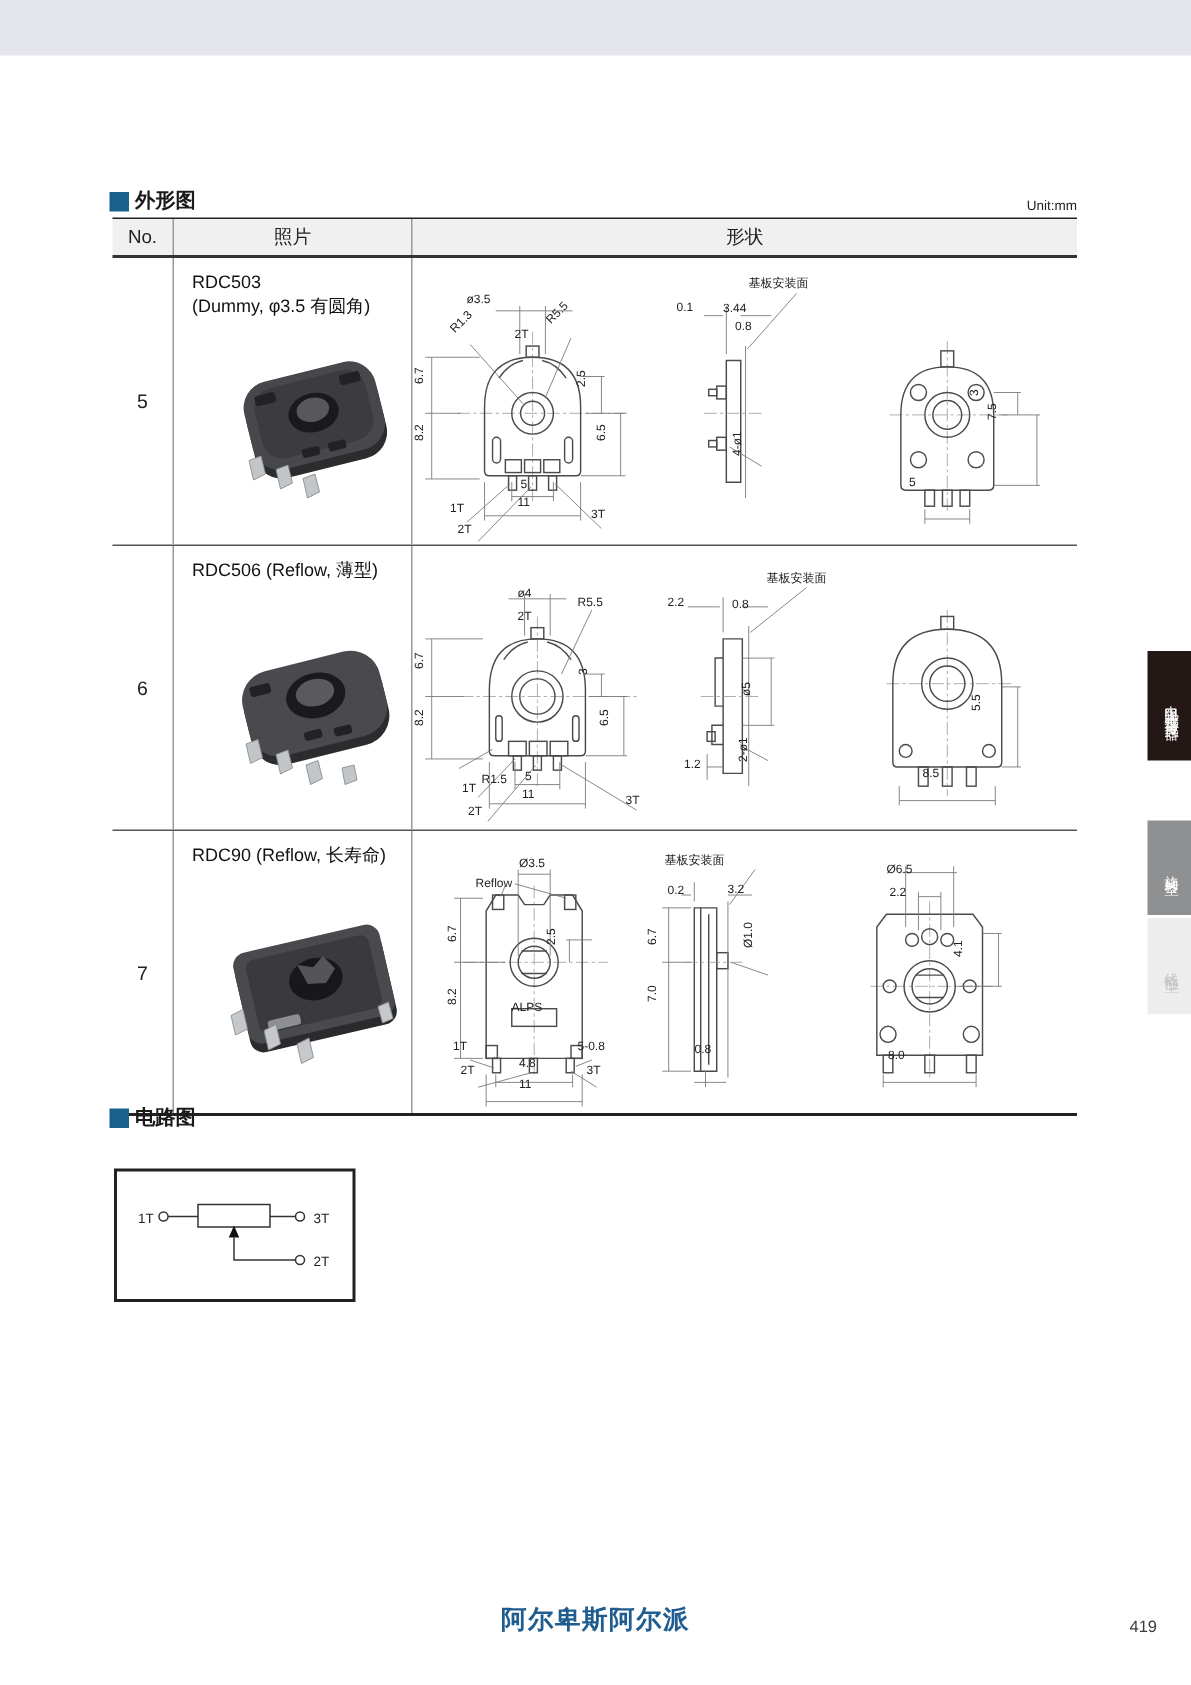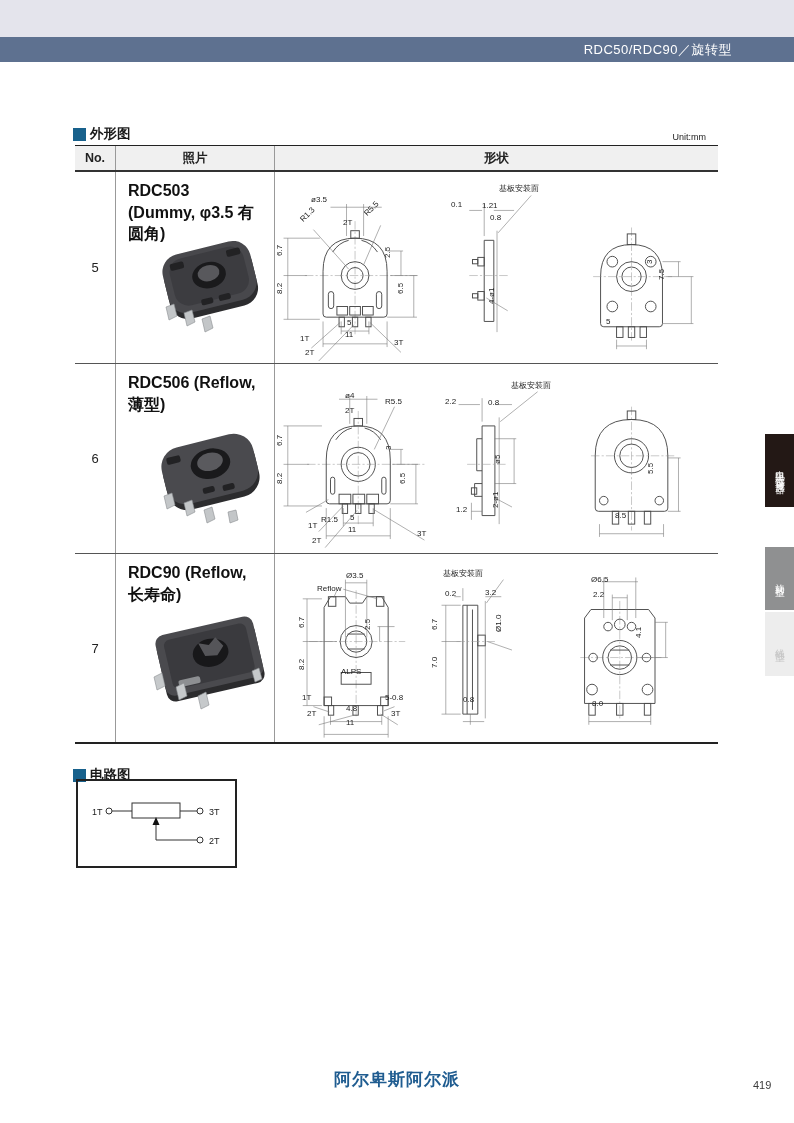--- a/index.html
+++ b/index.html
@@ -8,34 +8,34 @@
   .page { position:relative; width:794px; height:1123px; background:#fff; overflow:hidden; }
 
   .top-band { position:absolute; left:0; top:0; width:794px; height:37px; background:#e4e4ec; }
   .header-bar { position:absolute; left:0; top:37px; width:794px; height:25px; background:#5e7190;
     color:#fff; font-size:13px; line-height:25px; text-align:right; padding-right:62px; letter-spacing:.5px; }
 
   .section-head { position:absolute; display:flex; align-items:center; gap:4px; }
   .section-head .sq { width:13px; height:13px; background:#18618c; }
   .section-head .txt { font-size:13.5px; color:#1a1a1a; font-weight:600; }
   .sh-outline { left:73px; top:125px; }
-  .sh-circuit { left:73px; top:766px; }
-  .unit-label { position:absolute; top:132px; right:88px; font-size:9px; color:#222;margin-left:32px; }
+  .sh-circuit { left:73px; top:736px; }
+  .unit-label { position:absolute; top:132px; right:76px; font-size:9px; color:#222;margin-left:32px; }
 
   .table { position:absolute; left:75px; top:145px; width:643px; border-top:1px solid #222; }
   .t-header { display:flex; height:26px; background:#f0f0f0; border-bottom:2px solid #333; }
-  .t-header > div { display:flex; align-items:center; justify-content:center; font-size:12.5px; color:#222;font-weight:bold; }
+  .t-header > div { display:flex; align-items:center; justify-content:center; font-size:12.5px; color:#222; }
   .t-row { display:flex; border-bottom:1px solid #555; }
   .t-row.last { border-bottom:2px solid #222; }
   .c-no { width:40px; display:flex; align-items:center; justify-content:center; font-size:13px; color:#222; }
   .c-photo { width:160px; border-left:1px solid #999; border-right:1px solid #999; padding:8px 8px 0 12px; position:relative; }
   .c-shape { flex:1; position:relative; }
   .row-h1 { height:192px; } .row-h2 { height:190px; } .row-h3 { height:190px; }
 
-  .prod-title { font-size:16px; font-weight:bold; color:#111; line-height:1.35; }
+  .prod-title { font-size:12px; font-weight:normal; color:#111; line-height:1.35; }
   .photo-wrap { position:absolute; left:0; top:0; width:188px; height:100%;
     display:flex; align-items:center; justify-content:center; pointer-events:none; }
   .photo-wrap svg { margin-top:28px; }
 
   .drawing { position:absolute; inset:0; }
   .drawing svg { position:absolute; inset:0; }
   .dim-label { position:absolute; font-size:8px; color:#222; line-height:1; white-space:nowrap; }
 
   .outline { stroke:#4b4b4b; fill:none; stroke-width:0.9; }
   .dim { stroke:#777; fill:none; stroke-width:0.55; }
@@ -55,23 +55,20 @@
   .footer-brand { position:absolute; left:0; top:1068px; width:794px; text-align:center;
     color:#1f5c90; font-weight:bold; font-size:17px; letter-spacing:1px; }
   .page-num { position:absolute; left:753px; top:1079px; font-size:11px; color:#3c3c3c; }
 </style>
 </head>
 <body>
 
 <div class="page">
 
   <div class="top-band"></div>
-  <div class="header-bar">
-    <span>RDC50/RDC90／旋转型</span>
-  </div>
 
   <div class="section-head sh-outline">
     <span class="sq"></span>
     <span class="txt">外形图</span>
   </div>
   <div class="unit-label">Unit:mm</div>
 
   <div class="table">
     <div class="t-header">
       <div class="c-no">No.</div>
@@ -154,21 +151,21 @@
             <span class="dim-label" style="left: 1px; top: 84px; transform: rotate(-90deg); transform-origin: 0px 0px;">6.7</span>
             <span class="dim-label" style="left: 1px; top: 122px; transform: rotate(-90deg); transform-origin: 0px 0px;">8.2</span>
             <span class="dim-label" style="left: 109px; top: 86px; transform: rotate(-90deg); transform-origin: 0px 0px;">2.5</span>
             <span class="dim-label" style="left: 122px; top: 122px; transform: rotate(-90deg); transform-origin: 0px 0px;">6.5</span>
             <span class="dim-label" style="left: 72px; top: 147px;">5</span>
             <span class="dim-label" style="left: 70px; top: 159px;">11</span>
             <span class="dim-label" style="left: 25px; top: 163px;">1T</span>
             <span class="dim-label" style="left: 30px; top: 177px;">2T</span>
             <span class="dim-label" style="left: 119px; top: 167px;">3T</span>
             <span class="dim-label" style="left: 176px; top: 29px;">0.1</span>
-            <span class="dim-label" style="left: 207px; top: 30px;">1.21</span>
+            <span class="dim-label" style="left: 207px; top: 30px;">3.44</span>
             <span class="dim-label" style="left: 215px; top: 42px;">0.8</span>
             <span class="dim-label" style="left: 224px; top: 13px;">基板安装面</span>
             <span class="dim-label" style="left: 213px; top: 132px; transform: rotate(-90deg); transform-origin: 0px 0px;">4-ø1</span>
             <span class="dim-label" style="left: 371px; top: 92px; transform: rotate(-90deg); transform-origin: 0px 0px;">3</span>
             <span class="dim-label" style="left: 383px; top: 108px; transform: rotate(-90deg); transform-origin: 0px 0px;">7.5</span>
             <span class="dim-label" style="left: 331px; top: 146px;">5</span>
           </div>
       </div>
     </div>
 

